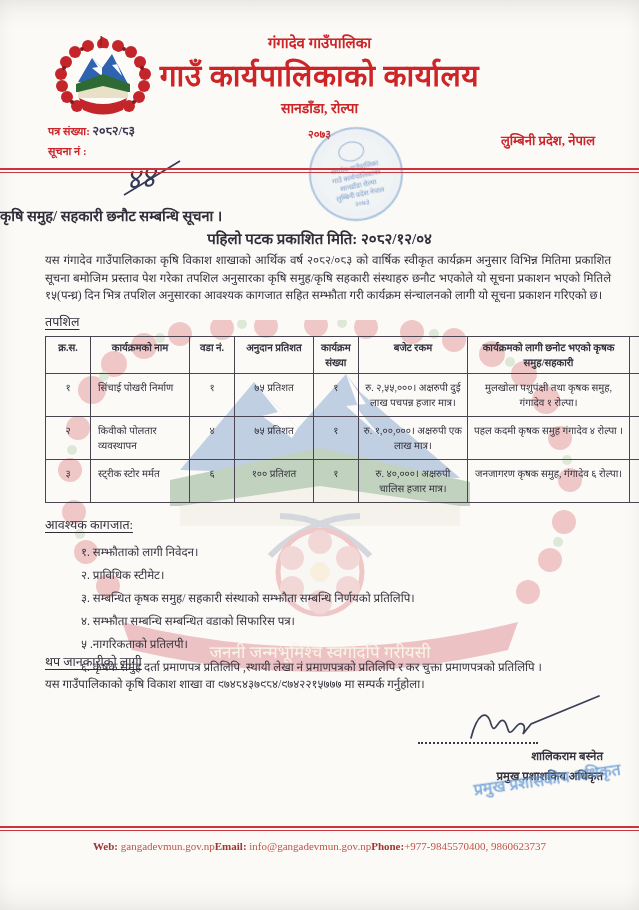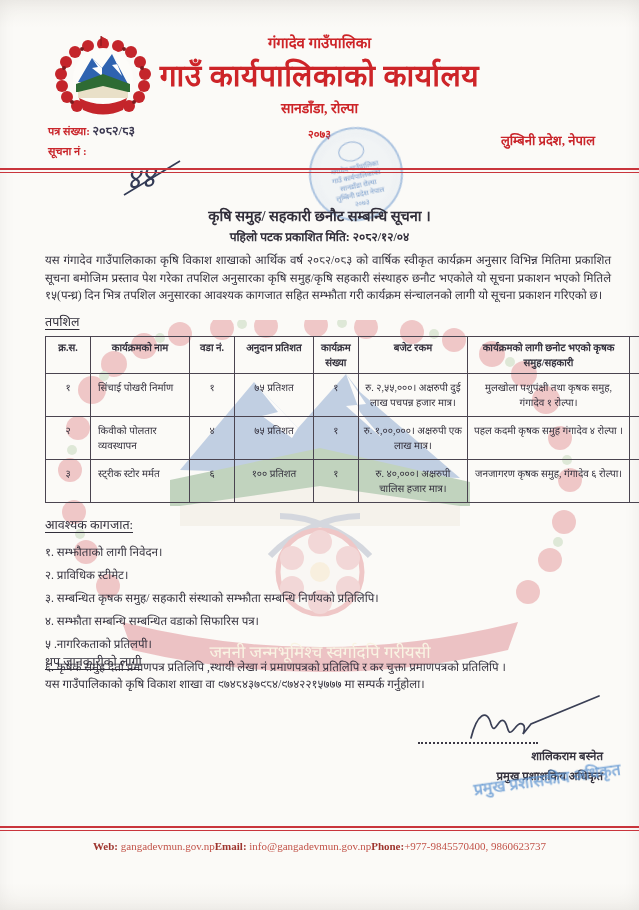--- a/index.html
+++ b/index.html
@@ -42,38 +42,38 @@
     border:2.5px solid rgba(86,136,198,.55); border-radius:50%;
     transform:rotate(-12deg);
     display:flex; flex-direction:column; align-items:center; justify-content:center;
     gap:1px; opacity:.8; filter:blur(.3px);
     background:radial-gradient(circle, rgba(120,165,215,.10) 55%, rgba(120,165,215,.18) 100%);
   }
   .stamp-top span { font-size:7px; color:rgba(62,115,185,.85); white-space:nowrap; line-height:8px; }
   .stamp-top .st-emblem { width:26px; height:20px; border:1px solid rgba(62,115,185,.6); border-radius:50%; margin-bottom:2px; }
 
   
-  .title    { left:0; right:0; top:205px; text-align:center; font-size:14.5px; font-weight:bold; color:#312e3a; }
-  .subtitle { left:0; right:0; top:228px; text-align:center; font-size:12px; font-weight:bold; color:#312e3a; }
+  .title    { left:0; right:0; top:205px; font-size:14.5px; font-weight:bold; color:#312e3a; }
+  .subtitle { left:0; right:0; top:228px; text-align:center; font-size:15px; font-weight:bold; color:#312e3a; }
   .para { left:45px; width:566px; top:252px; font-size:11.6px; line-height:17.5px;
           text-align:justify; color:#35323e; }
 
   .sec-label { font-size:12.5px; font-weight:normal; color:#312e3a; text-decoration:underline; text-underline-offset:3px; }
   .tapashil { left:45px; top:313px; }
 
   table.sel-table { left:45px; top:336px; position:absolute; border-collapse:collapse; width:638px;
     font-size:10px; color:#35323e; background:transparent; }
   .sel-table th, .sel-table td { border:1.2px solid #4a4450; padding:3px 4px; vertical-align:top; text-align:center; line-height:15px; }
   .sel-table th { font-weight:600; }
   .sel-table td.name-col { text-align:left; padding-left:7px; }
   .sel-table tbody td { padding-top:6px; padding-bottom:6px; }
 
   .docs { left:45px; top:516px; font-size:11.6px; color:#35323e; }
   .docs .sec-label { display:inline-block; margin-bottom:5px; }
-  .docs li { list-style:none; line-height:17px; margin-top:6px; }
+  .docs li { list-style:none; line-height:17px; margin-top:6px;margin-left:36px; }
 
   .more-info { left:45px; top:653px; font-size:11.6px; color:#35323e; }
   .more-info .sec-label { display:inline-block; margin-bottom:6px; }
 
   
   .sig-block { right:36px; top:694px; width:250px; text-align:right; }
   .sig-scribble { margin-left:60px; }
   .sig-dots { width:120px; border-bottom:2.5px dotted #3c3946; margin:-8px auto 4px auto; }
   .sig-name { font-size:11.5px; font-weight:bold; color:#35323e; }
   .sig-desig { font-size:11.5px; font-weight:bold; color:#35323e; margin-top:5px; }

